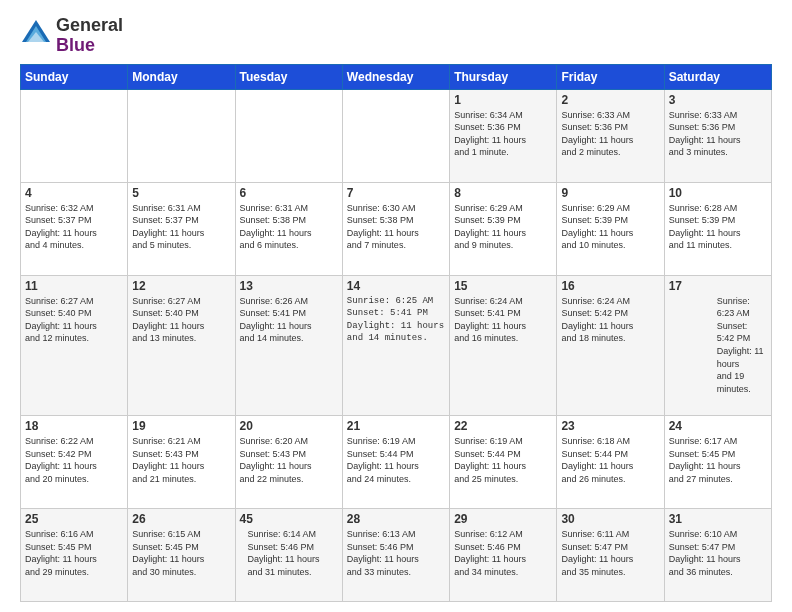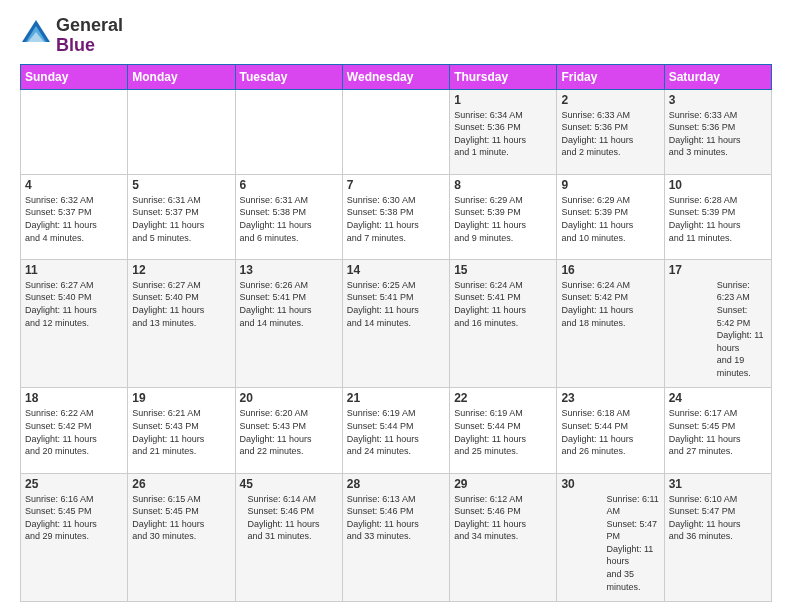--- a/index.html
+++ b/index.html
@@ -58,21 +58,21 @@
     .subtitle {
       font-size: 15px;
       color: #555;
     }
     .calendar {
       width: 100%;
       border-collapse: collapse;
       flex: 1;
     }
     .calendar thead tr {
-      background-color: #d946ef;
+      background-color: #1d4ed8;
     }
     .calendar thead th {
       color: #fff;
       font-size: 12px;
       font-weight: bold;
       padding: 5px 4px;
       border: 1px solid #1a6bb5;
       text-align: left;
       width: calc(100% / 7);
     }
@@ -237,21 +237,21 @@
           </td>
           <td>
             <span class="day-num">13</span>
             <div class="day-info" style="white-space: pre-line;">Sunrise: 6:26 AM
 Sunset: 5:41 PM
 Daylight: 11 hours
 and 14 minutes.</div>
           </td>
           <td>
             <span class="day-num">14</span>
-            <div class="day-info" style="white-space: pre-line;">Sunrise: 6:25 AM
+            <div class="day-info" style="white-space: pre-line; font-family: Liberation Mono, monospace;">Sunrise: 6:25 AM
 Sunset: 5:41 PM
 Daylight: 11 hours
 and 14 minutes.</div>
           </td>
           <td>
             <span class="day-num">15</span>
             <div class="day-info" style="white-space: pre-line;">Sunrise: 6:24 AM
 Sunset: 5:41 PM
 Daylight: 11 hours
 and 16 minutes.</div>
@@ -353,21 +353,21 @@
           </td>
           <td>
             <span class="day-num">29</span>
             <div class="day-info" style="white-space: pre-line;">Sunrise: 6:12 AM
 Sunset: 5:46 PM
 Daylight: 11 hours
 and 34 minutes.</div>
           </td>
           <td>
             <span class="day-num">30</span>
-            <div class="day-info" style="white-space: pre-line; margin-left: 45px;">Sunrise: 6:11 AM
+            <div class="day-info" style="white-space: pre-line;">Sunrise: 6:11 AM
 Sunset: 5:47 PM
 Daylight: 11 hours
 and 35 minutes.</div>
           </td>
           <td>
             <span class="day-num">31</span>
             <div class="day-info" style="white-space: pre-line;">Sunrise: 6:10 AM
 Sunset: 5:47 PM
 Daylight: 11 hours
 and 36 minutes.</div>

